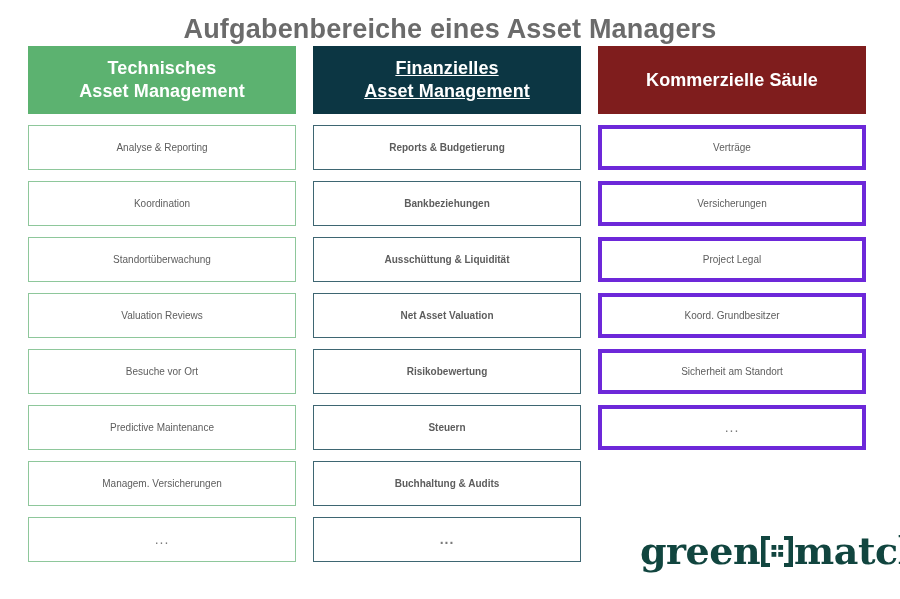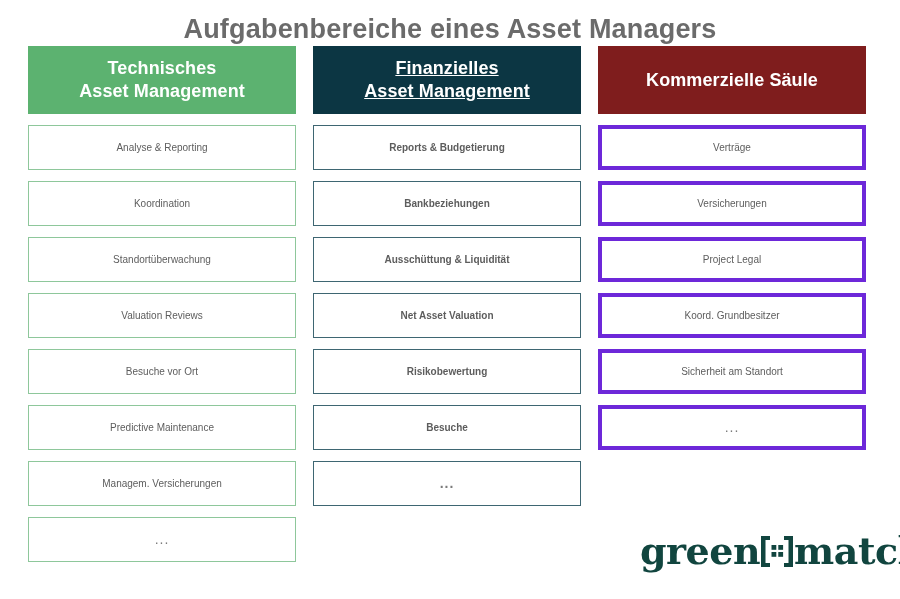--- a/index.html
+++ b/index.html
@@ -139,21 +139,22 @@
         <div>
           <span>Finanzielles</span><br>
           <span>Asset Management</span>
         </div>
       </div>
       <div class="item navy">Reports &amp; Budgetierung</div>
       <div class="item navy">Bankbeziehungen</div>
       <div class="item navy">Ausschüttung &amp; Liquidität</div>
       <div class="item navy">Net Asset Valuation</div>
       <div class="item navy">Risikobewertung</div>
-      <div class="item navy">Besuche</div>
+      <div class="item navy">Steuern</div>
+      <div class="item navy">Buchhaltung &amp; Audits</div>
       <div class="item navy ellipsis">...</div>
     </div>
 
     <div class="column">
       <div class="col-header blue">
         <div>
           <span>Kommerzielle Säule</span>
         </div>
       </div>
       <div class="item blue">Verträge</div>

